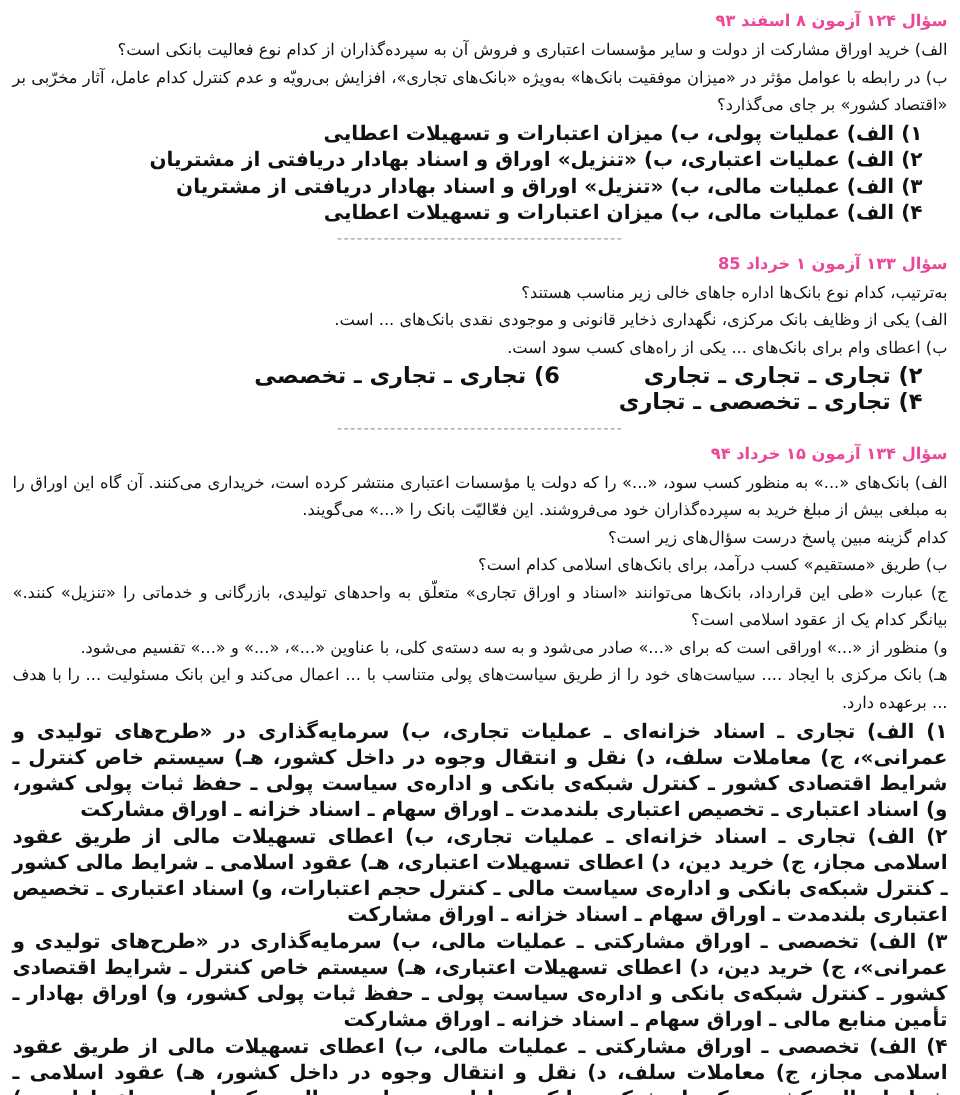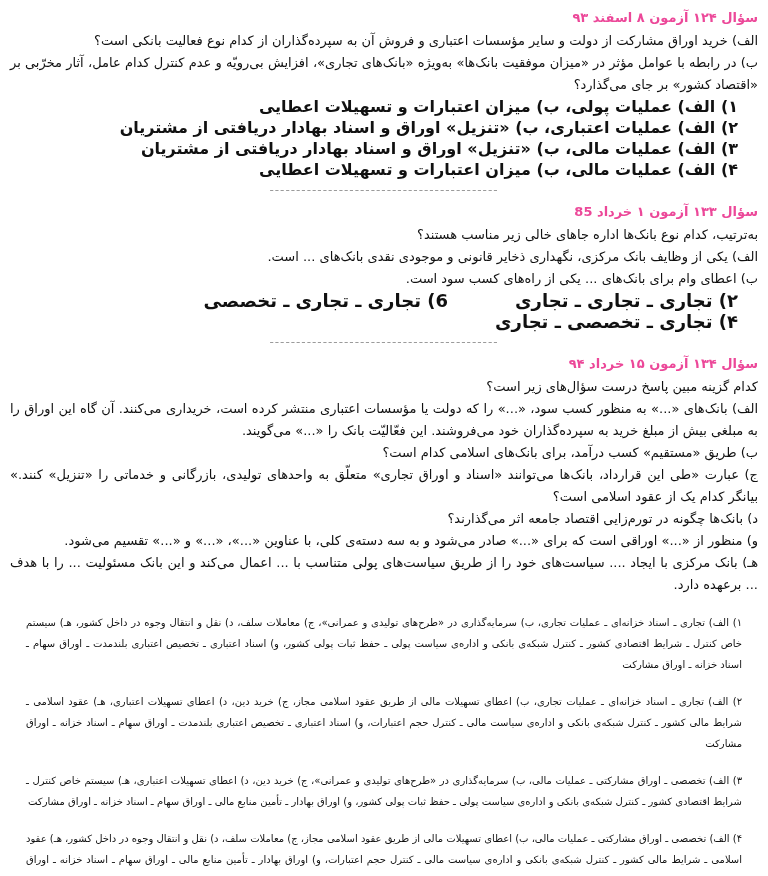--- a/index.html
+++ b/index.html
@@ -51,26 +51,26 @@
     justify-content: start;
     padding-right: 20px;
   }
   .opts-grid .option {
     font-size: 18px;
     line-height: 21px;
     margin: 0;
     font-weight: bold;
   }
   .opts-justified .option {
-    font-size: 10px;
+    font-size: 16px;
     line-height: 21px;
-    margin: 16px;
+    margin: 0;
     text-align: justify;
     text-justify: inter-word;
-    font-weight: normal;
+    font-weight: bold;
   }
   .separator {
     direction: ltr;
     text-align: center;
     color: #9b9b9b;
     font-size: 12px;
     line-height: 20px;
     letter-spacing: 1px;
     user-select: none;
   }
@@ -111,25 +111,24 @@
         <p class="option">6) تجاری ـ تجاری ـ تخصصی</p>
         <p class="option">۴) تجاری ـ تخصصی ـ تجاری</p>
       </div>
     <div class="separator">-------------------------------------------</div>
   </section>
 
   <section class="question">
     <h2 class="qheader">سؤال ۱۳۴ آزمون ۱۵ خرداد ۹۴</h2>
     <div class="stems">
 
-    <p class="stem">کدام گزینه مبین پاسخ درست سؤال‌های زیر است؟</p>
-        <p class="stem">الف) بانک‌های «...» به منظور کسب سود، «...» را که دولت یا مؤسسات اعتباری منتشر کرده است، خریداری می‌کنند. آن گاه این اوراق را به مبلغی بیش از مبلغ خرید به سپرده‌گذاران خود می‌فروشند. این فعّالیّت بانک را «...» می‌گویند.</p>
+    <p class="stem">الف) بانک‌های «...» به منظور کسب سود، «...» را که دولت یا مؤسسات اعتباری منتشر کرده است، خریداری می‌کنند. آن گاه این اوراق را به مبلغی بیش از مبلغ خرید به سپرده‌گذاران خود می‌فروشند. این فعّالیّت بانک را «...» می‌گویند.</p>
+        <p class="stem">کدام گزینه مبین پاسخ درست سؤال‌های زیر است؟</p>
         <p class="stem">ب) طریق «مستقیم» کسب درآمد، برای بانک‌های اسلامی کدام است؟</p>
         <p class="stem">ج) عبارت «طی این قرارداد، بانک‌ها می‌توانند «اسناد و اوراق تجاری» متعلّق به واحدهای تولیدی، بازرگانی و خدماتی را «تنزیل» کنند.» بیانگر کدام یک از عقود اسلامی است؟</p>
-        <p class="stem">د) بانک‌ها چگونه در تورم‌زایی اقتصاد جامعه اثر می‌گذارند؟</p>
         <p class="stem">و) منظور از «...» اوراقی است که برای «...» صادر می‌شود و به سه دسته‌ی کلی، با عناوین «...»، «...» و «...» تقسیم می‌شود.</p>
         <p class="stem">هـ) بانک مرکزی با ایجاد .... سیاست‌های خود را از طریق سیاست‌های پولی متناسب با ... اعمال می‌کند و این بانک مسئولیت ... را با هدف ... برعهده دارد.</p>
       </div>
     <div class="options opts-justified">
 
     <p class="option">۱) الف) تجاری ـ اسناد خزانه‌ای ـ عملیات تجاری، ب) سرمایه‌گذاری در «طرح‌های تولیدی و عمرانی»، ج) معاملات سلف، د) نقل و انتقال وجوه در داخل کشور، هـ) سیستم خاص کنترل ـ شرایط اقتصادی کشور ـ کنترل شبکه‌ی بانکی و اداره‌ی سیاست پولی ـ حفظ ثبات پولی کشور، و) اسناد اعتباری ـ تخصیص اعتباری بلندمدت ـ اوراق سهام ـ اسناد خزانه ـ اوراق مشارکت</p>
         <p class="option">۲) الف) تجاری ـ اسناد خزانه‌ای ـ عملیات تجاری، ب) اعطای تسهیلات مالی از طریق عقود اسلامی مجاز، ج) خرید دین، د) اعطای تسهیلات اعتباری، هـ) عقود اسلامی ـ شرایط مالی کشور ـ کنترل شبکه‌ی بانکی و اداره‌ی سیاست مالی ـ کنترل حجم اعتبارات، و) اسناد اعتباری ـ تخصیص اعتباری بلندمدت ـ اوراق سهام ـ اسناد خزانه ـ اوراق مشارکت</p>
         <p class="option">۳) الف) تخصصی ـ اوراق مشارکتی ـ عملیات مالی، ب) سرمایه‌گذاری در «طرح‌های تولیدی و عمرانی»، ج) خرید دین، د) اعطای تسهیلات اعتباری، هـ) سیستم خاص کنترل ـ شرایط اقتصادی کشور ـ کنترل شبکه‌ی بانکی و اداره‌ی سیاست پولی ـ حفظ ثبات پولی کشور، و) اوراق بهادار ـ تأمین منابع مالی ـ اوراق سهام ـ اسناد خزانه ـ اوراق مشارکت</p>
         <p class="option">۴) الف) تخصصی ـ اوراق مشارکتی ـ عملیات مالی، ب) اعطای تسهیلات مالی از طریق عقود اسلامی مجاز، ج) معاملات سلف، د) نقل و انتقال وجوه در داخل کشور، هـ) عقود اسلامی ـ شرایط مالی کشور ـ کنترل شبکه‌ی بانکی و اداره‌ی سیاست مالی ـ کنترل حجم اعتبارات، و) اوراق بهادار ـ تأمین منابع مالی ـ اوراق سهام ـ اسناد خزانه ـ اوراق مشارکت</p>
       </div>

